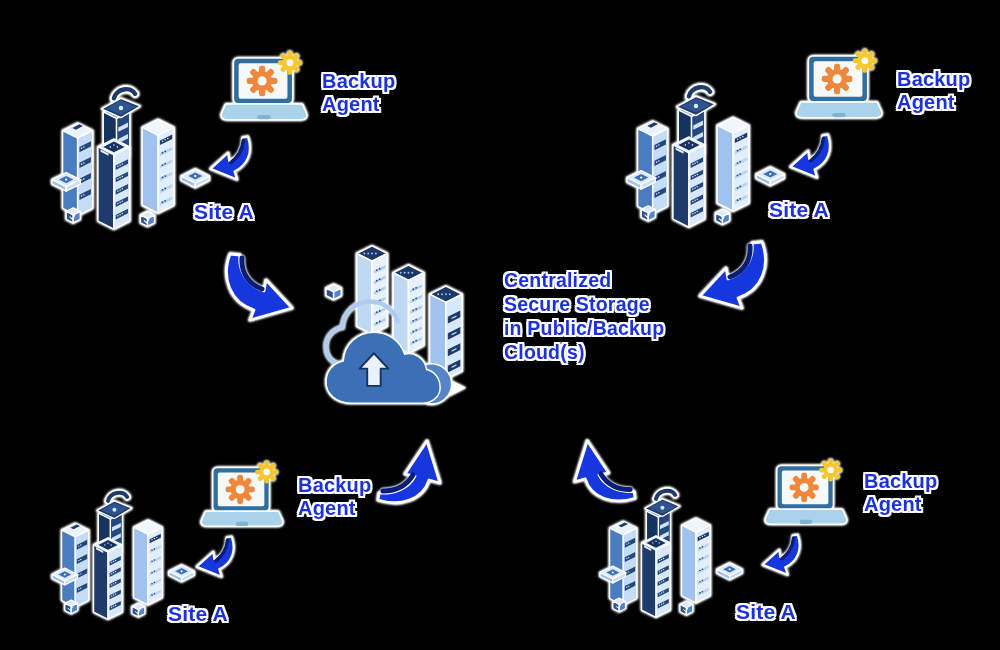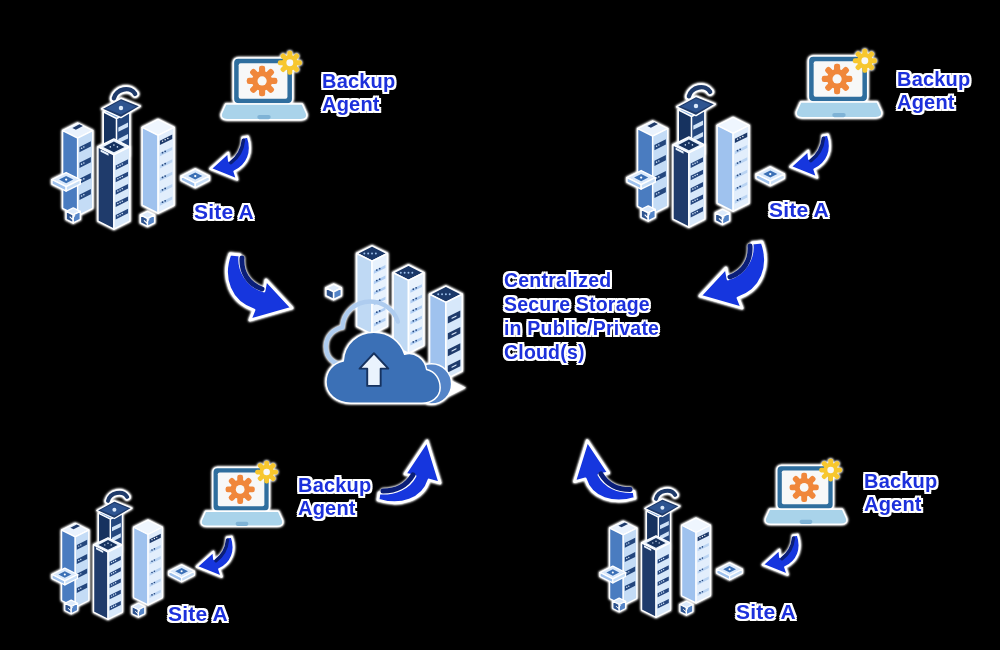--- a/index.html
+++ b/index.html
@@ -376,21 +376,21 @@
     <div class="label agent-label" style="left:276px;top:22px;">Backup Agent</div>
     <div class="label site-label" style="left:148px;top:152px;">Site A</div>
   </div>
 
   <div class="group" style="left:318px;top:234px;width:400px;height:180px;">
     <svg class="illus" style="left:6px;top:8px;" width="168" height="165">
         <use href="#sym-cloudservers"></use>
       </svg>
     <div class="label caption" style="left:186px;top:34px;">Centralized
 Secure Storage
-in Public/Private
+in Public/Backup
 Cloud(s)</div>
   </div>
 
   <svg class="illus" style="left:220px;top:250px;" width="80" height="84">
       <use href="#sym-arrow-big"></use>
     </svg>
   <svg class="illus flip" style="left:692px;top:238px;" width="80" height="84">
       <use href="#sym-arrow-big"></use>
     </svg>
   <svg class="illus" style="left:376px;top:430px;" width="82" height="82">

